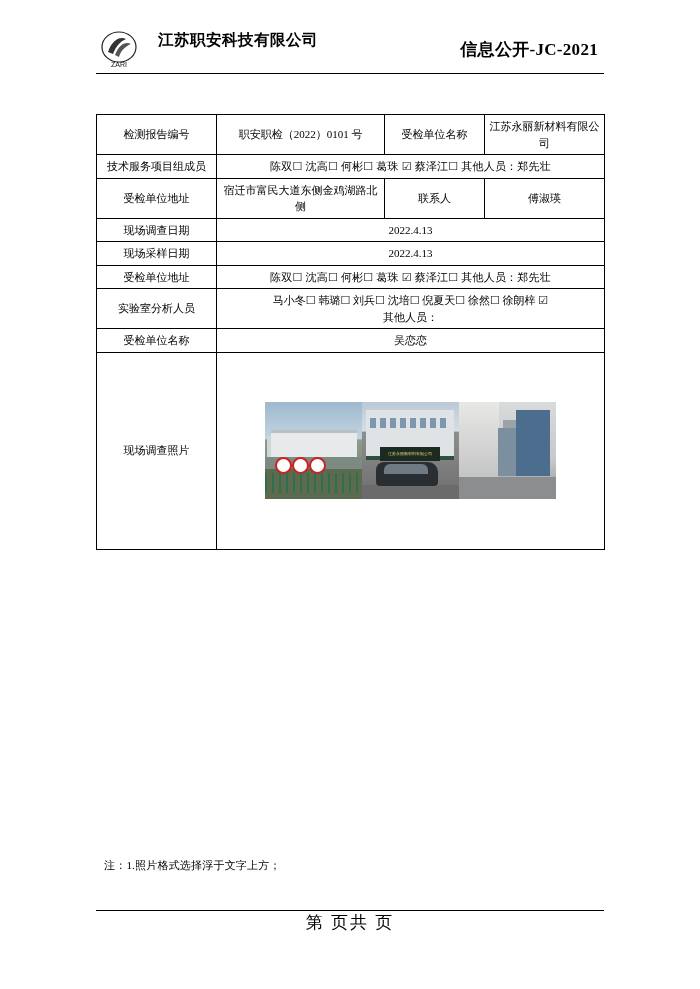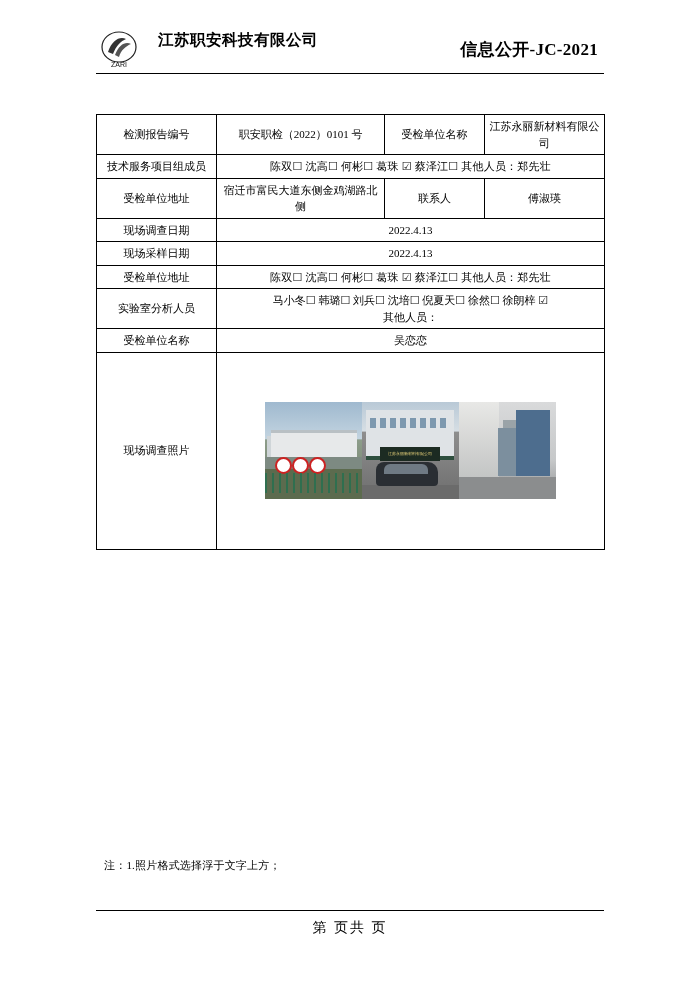--- a/index.html
+++ b/index.html
@@ -262,23 +262,22 @@
     letter-spacing: 0.2px;
   }
 
   
   .footer {
     position: absolute;
     left: 96px;
     top: 910px;
     width: 508px;
     border-top: 1.2px solid #000;
-    padding-top: 8px;
     text-align: center;
-    font-size: 14px;
+    font-size: 17px;
     letter-spacing: 2px;
   }
 </style>
 </head>
 <body>
 
 <div class="page">
 
   <div class="header">
     <div class="header-left">

